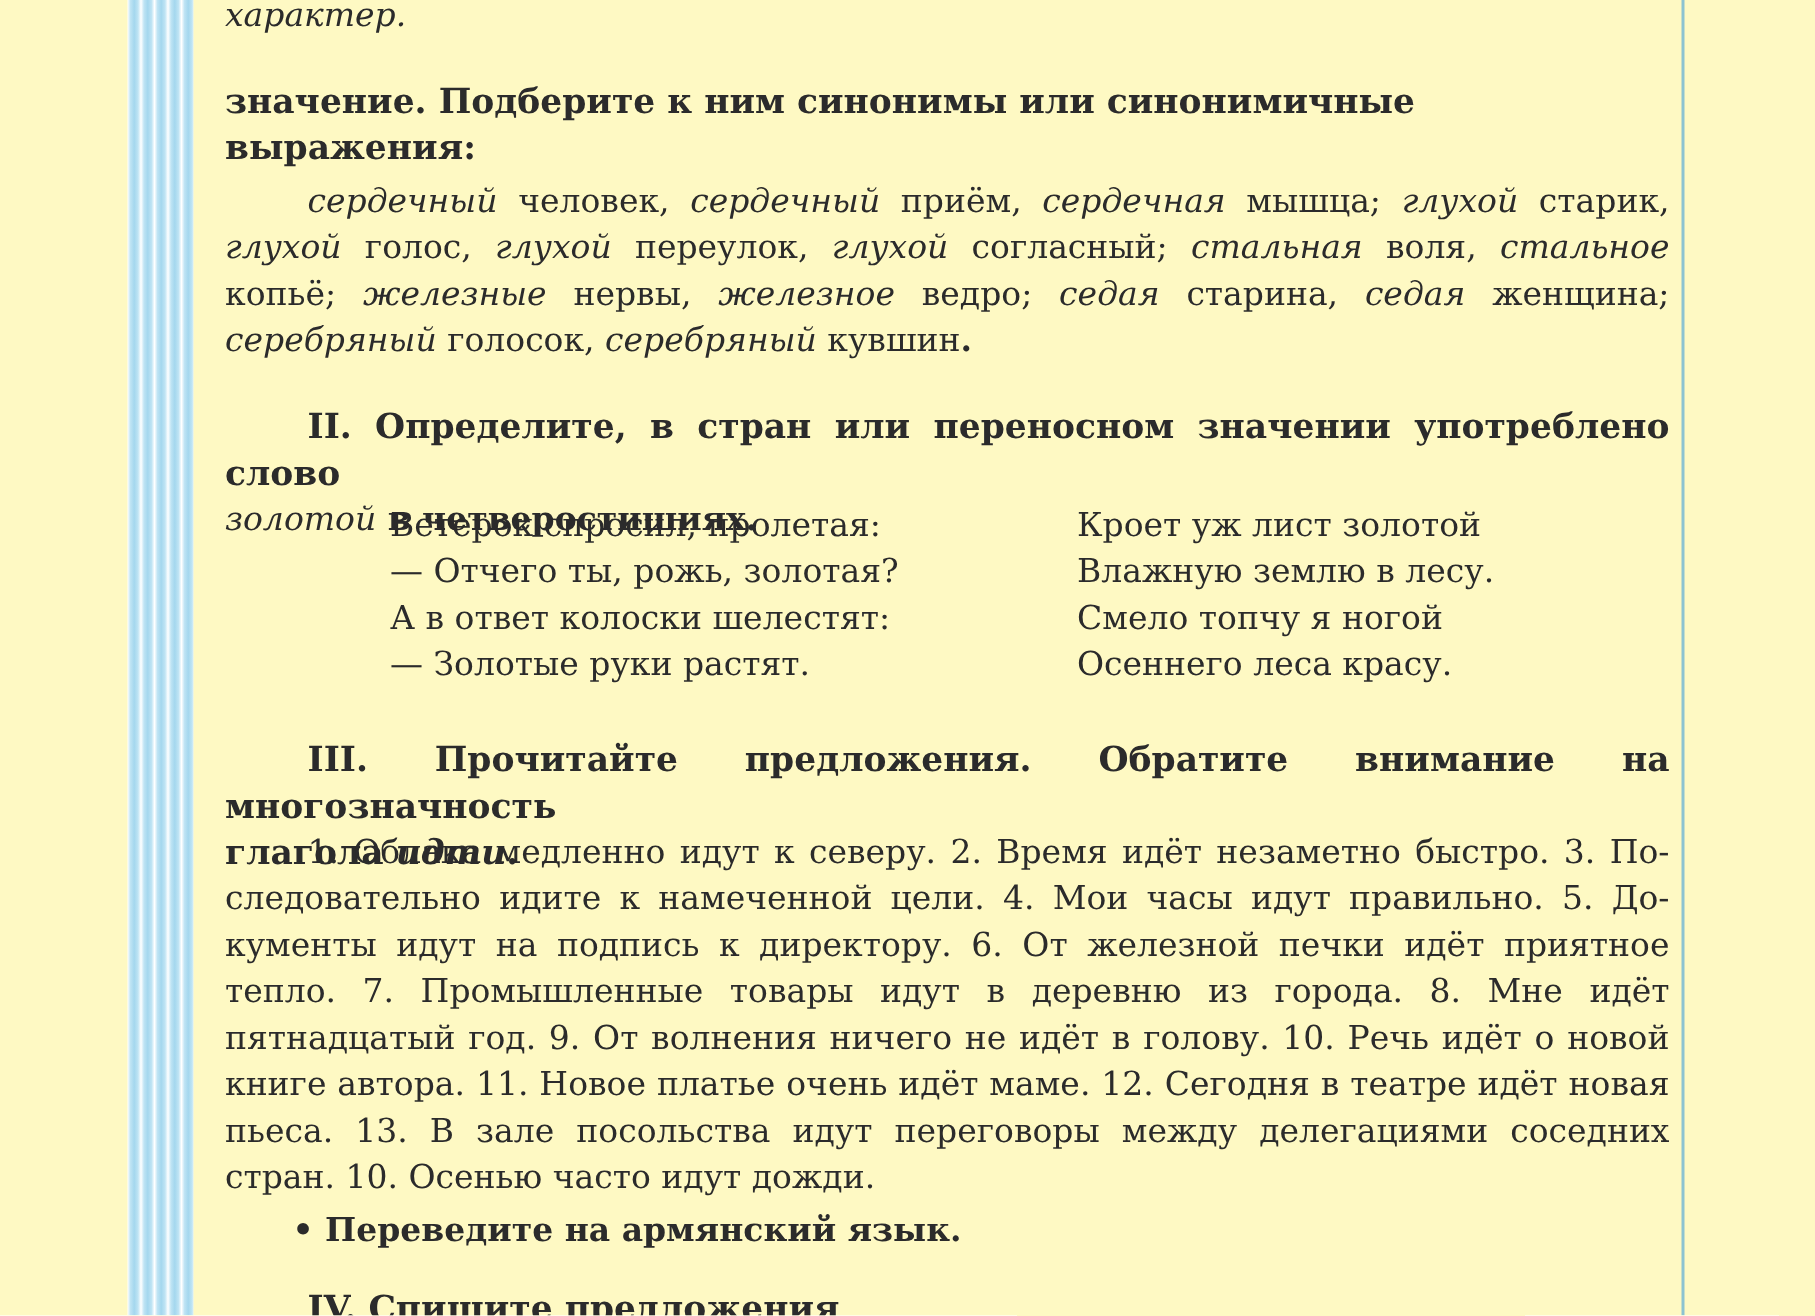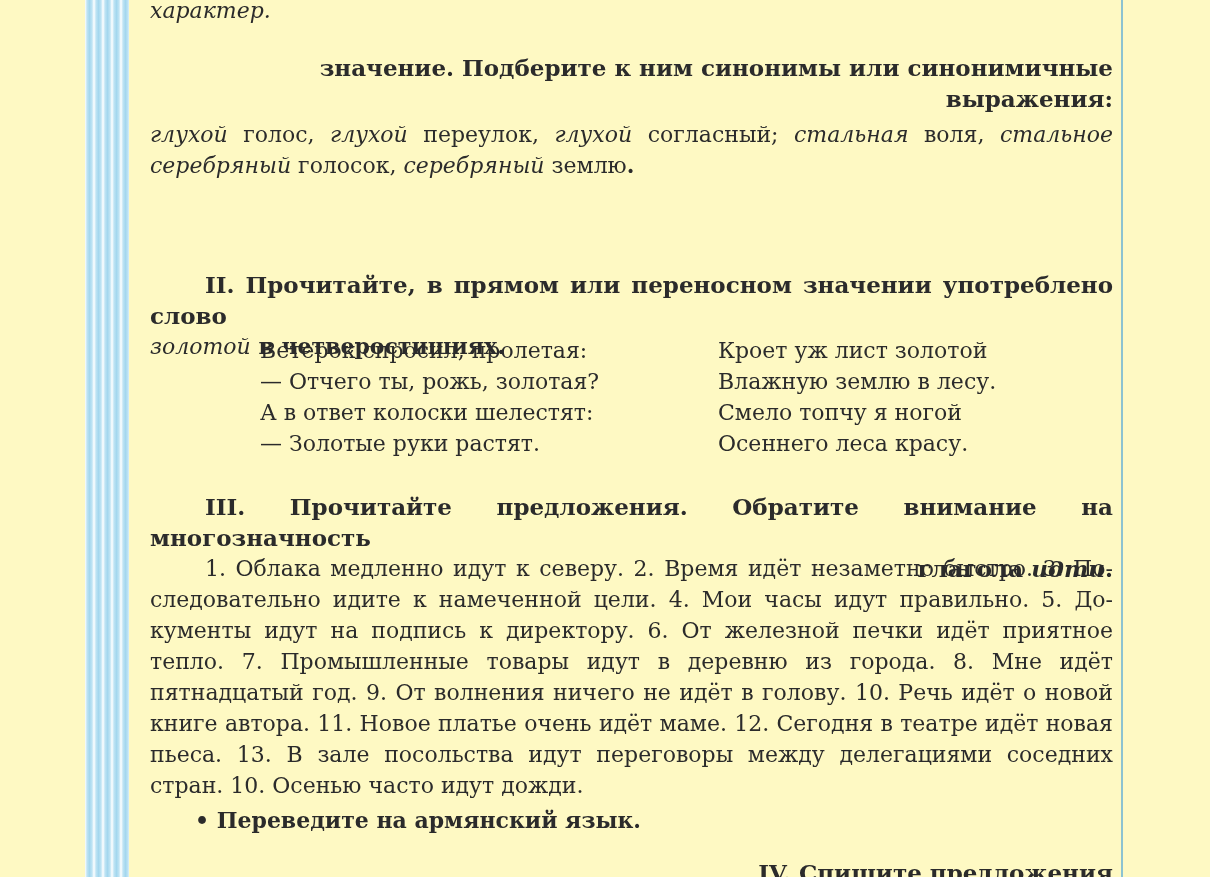--- a/index.html
+++ b/index.html
@@ -16,21 +16,21 @@
       #ffffff 0px, #bfe4f4 2px, #a4d7ee 4.5px, #bfe4f4 7px, #ffffff 9px);
   }
   
   .rule {
     position:absolute; left:1121px; top:0; width:2px; height:877px;
     background:#8cc3d1;
   }
   .col { position:absolute; left:150px; top:0; width:963px; }
   .blk { position:absolute; left:0; width:963px; }
   .ln  { font-size:22px; line-height:31px; }
-  .hd  { font-size:23px; font-weight:bold;text-align:right; }
+  .hd  { font-size:23px; font-weight:bold; }
   .jl  { text-align:justify; text-align-last:justify; }
   .ind { text-indent:55px; }
   .s-r { font-style:normal; font-weight:normal; }
   .s-i { font-style:italic; }
   .s-b { font-weight:bold; }
   .s-bi{ font-weight:normal; font-style:italic; }
   .poem-col { position:absolute; top:0; white-space:nowrap; }
 </style>
 </head>
 <body>
@@ -42,26 +42,28 @@
 
   <div class="col">
 
     <div class="blk ln s-i" style="top:-5px">характер.</div>
 
     <section class="blk" style="top:52px">
       <div class="ln hd">значение. Подберите к ним синонимы или синонимичные выражения:</div>
     </section>
 
     <section class="blk" style="top:119px">
+      <div class="ln jl ind"><span class="s-i">сердечный</span><span class="s-r"> человек, </span><span class="s-i">сердечный</span><span class="s-r"> приём, </span><span class="s-i">сердечная</span><span class="s-r"> мышца; </span><span class="s-i">глухой</span><span class="s-r"> старик,</span></div>
       <div class="ln jl"><span class="s-i">глухой</span><span class="s-r"> голос, </span><span class="s-i">глухой</span><span class="s-r"> переулок, </span><span class="s-i">глухой</span><span class="s-r"> согласный; </span><span class="s-bi">стальная</span><span class="s-r"> воля, </span><span class="s-bi">стальное</span></div>
-      <div class="ln"><span class="s-i">серебряный</span><span class="s-r"> голосок, </span><span class="s-i">серебряный</span><span class="s-r"> землю</span><span class="s-b">.</span></div>
+      <div class="ln jl"><span class="s-r">копьё; </span><span class="s-bi">железные</span><span class="s-r"> нервы, </span><span class="s-bi">железное</span><span class="s-r"> ведро; </span><span class="s-i">седая</span><span class="s-r"> старина, </span><span class="s-i">седая</span><span class="s-r"> женщина;</span></div>
+      <div class="ln"><span class="s-i">серебряный</span><span class="s-r"> голосок, </span><span class="s-i">серебряный</span><span class="s-r"> кувшин</span><span class="s-b">.</span></div>
     </section>
 
     <section class="blk" style="top:269px">
-      <div class="ln hd jl ind">II. Прочитайте, в прямом или переносном значении употреблено слово</div>
+      <div class="ln hd jl ind">II. Определите, в стран или переносном значении употреблено слово</div>
       <div class="ln"><span class="s-i">золотой</span><span class="s-b"> в четверостишиях.</span></div>
     </section>
 
     <section class="blk" style="top:335px; height:124px;">
       <div class="poem-col" style="left:110px">
         <div class="ln">Ветерок спросил, пролетая:</div>
         <div class="ln">— Отчего ты, рожь, золотая?</div>
         <div class="ln">А в ответ колоски шелестят:</div>
         <div class="ln">— Золотые руки растят.</div>
       </div>

